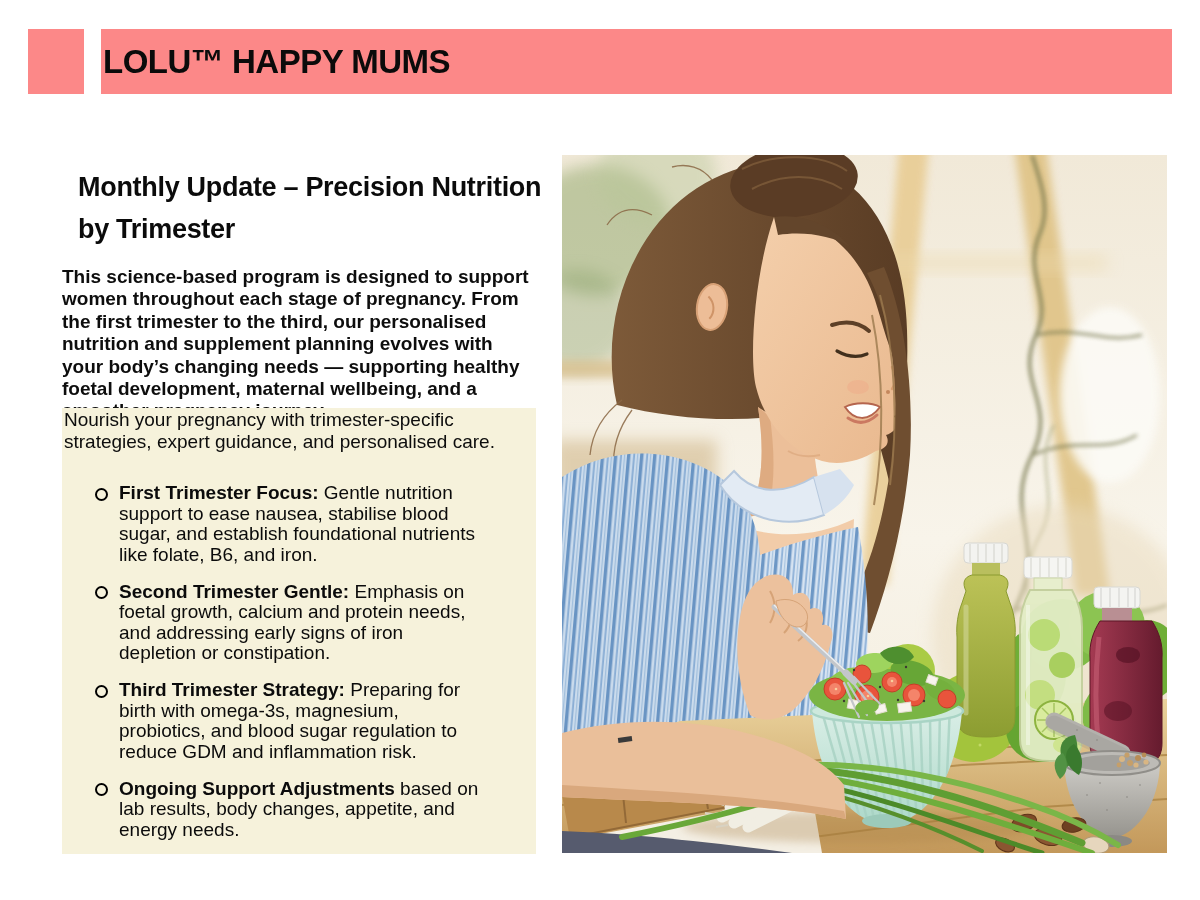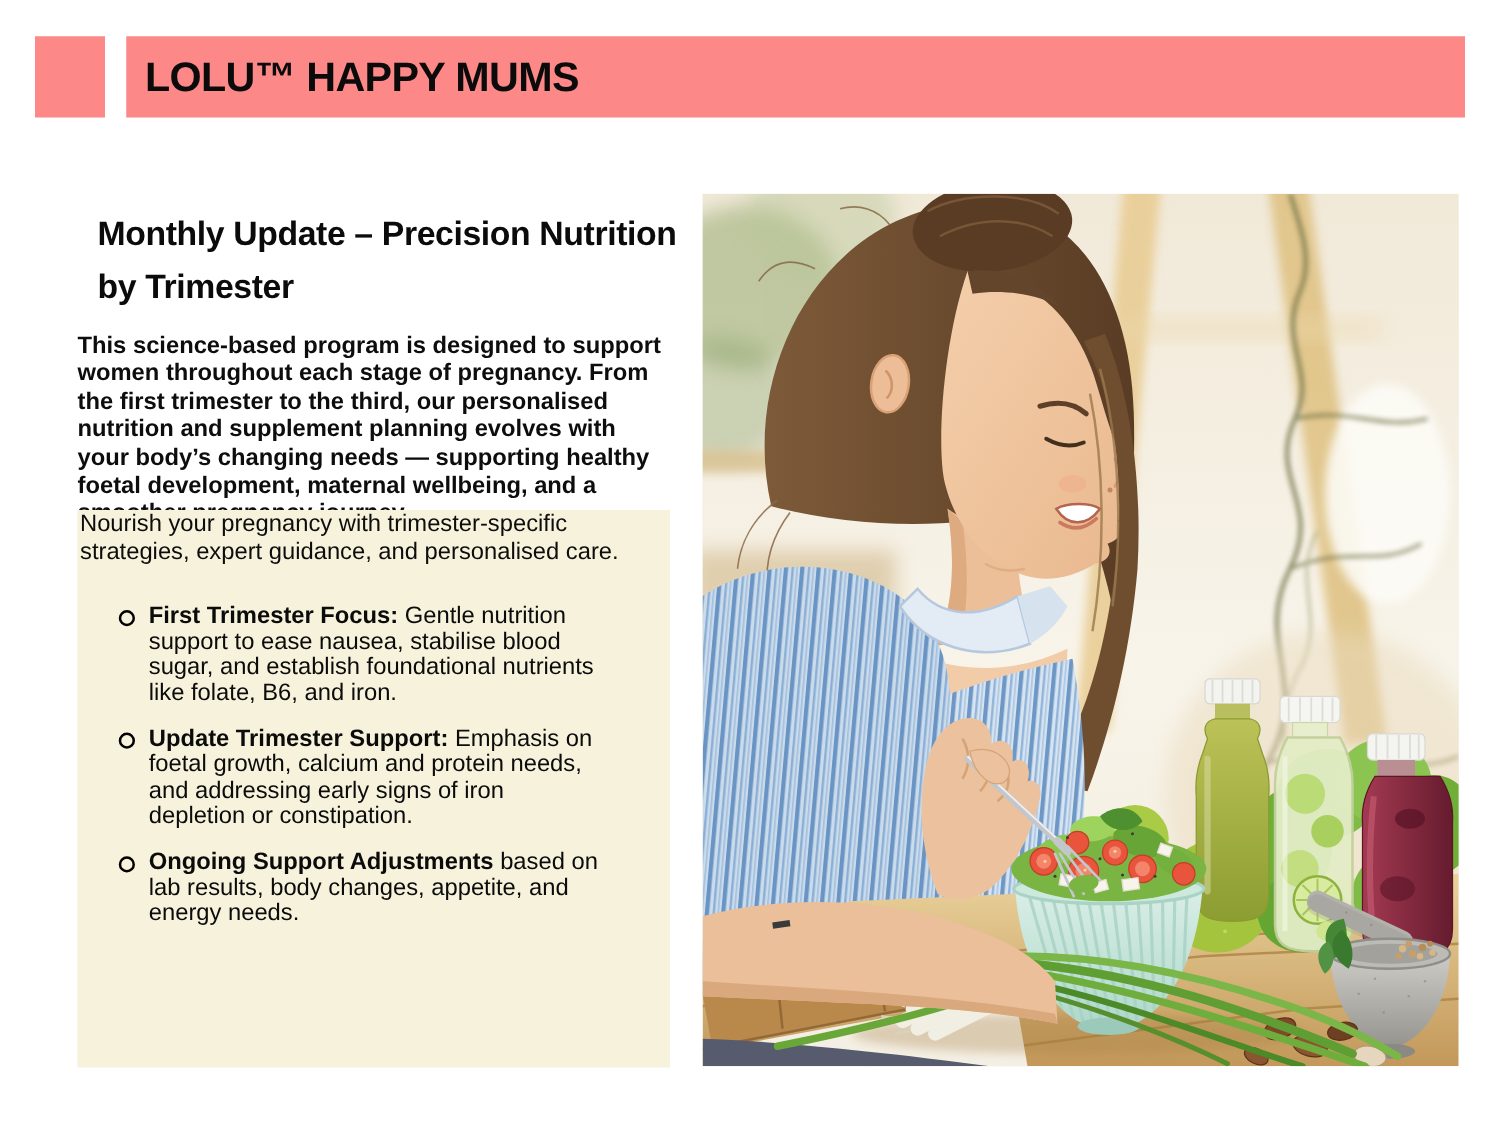--- a/index.html
+++ b/index.html
@@ -3,21 +3,21 @@
 <meta charset="utf-8">
 <style>
   html,body{margin:0;padding:0;width:1200px;height:900px;background:#ffffff;overflow:hidden;
     font-family:"Liberation Sans","DejaVu Sans",sans-serif;color:#111;}
   .stage{position:relative;width:1200px;height:900px;background:#fff;}
 
   
   .accent-square{position:absolute;left:28px;top:29px;width:56px;height:65px;background:#FC8888;}
   .header-bar{position:absolute;left:101px;top:29px;width:1071px;height:65px;background:#FC8888;
     display:flex;align-items:center;}
-  .header-title{font-size:33px;font-weight:700;color:#0b0b0b;padding-left:15px;letter-spacing:-0.5px;white-space:nowrap;}
+  .header-title{font-size:33px;font-weight:700;color:#0b0b0b;padding-left:2px;letter-spacing:-0.5px;white-space:nowrap;}
 
   
   .left-col{position:absolute;left:62px;top:150px;width:500px;}
   h1.page-heading{margin:16px;font-size:27px;line-height:42px;font-weight:700;letter-spacing:-0.3px;color:#0b0b0b;max-width:500px;}
   .intro{margin:14px 0 0 0;font-size:19px;line-height:22.4px;width:468px;color:#0d0d0d;font-weight:bold;}
 
   .highlight-box{position:absolute;left:62px;top:408px;width:474px;height:446px;background:#F6F2DB;box-sizing:border-box;
     padding:1px 0 0 2px;}
   .highlight-lead{margin:0;font-size:19px;line-height:22px;width:450px;color:#0d0d0d;}
   ul.trimester-list{list-style:none;margin:30px 0 0 0;padding:0 15px 0 55px;}
@@ -47,21 +47,25 @@
 
   <div class="highlight-box">
     <p class="highlight-lead">Nourish your pregnancy with trimester-specific strategies, expert guidance, and personalised care.</p>
     <ul class="trimester-list">
       <li>
         <span class="marker"></span>
         <b>First Trimester Focus:</b><span> Gentle nutrition support to ease nausea, stabilise blood sugar, and establish foundational nutrients like folate, B6, and iron.</span>
       </li>
       <li>
         <span class="marker"></span>
-        <b>Update Trimester Support:</b><span> Emphasis on foetal growth, calcium and protein needs, and addressing early signs of iron depletion or constipation.</span>
+        <b>Second Trimester Gentle:</b><span> Emphasis on foetal growth, calcium and protein needs, and addressing early signs of iron depletion or constipation.</span>
+      </li>
+      <li>
+        <span class="marker"></span>
+        <b>Third Trimester Strategy:</b><span> Preparing for birth with omega-3s, magnesium, probiotics, and blood sugar regulation to reduce GDM and inflammation risk.</span>
       </li>
       <li>
         <span class="marker"></span>
         <b>Ongoing Support Adjustments</b><span> based on lab results, body changes, appetite, and energy needs.</span>
       </li>
     </ul>
   </div>
 
   <figure class="hero-photo" style="margin:0" role="img" aria-label="Smiling woman in a blue striped shirt eating a fresh salad with tomatoes and feta from a ribbed mint-green bowl at a rustic wooden table, surrounded by green apples, lettuce, spring onions, bottles of green juice, lime-cucumber water and beetroot juice, a stone mortar with nuts, and brazil nuts">
     <svg width="605" height="698" viewBox="0 0 605 698" xmlns="http://www.w3.org/2000/svg">

